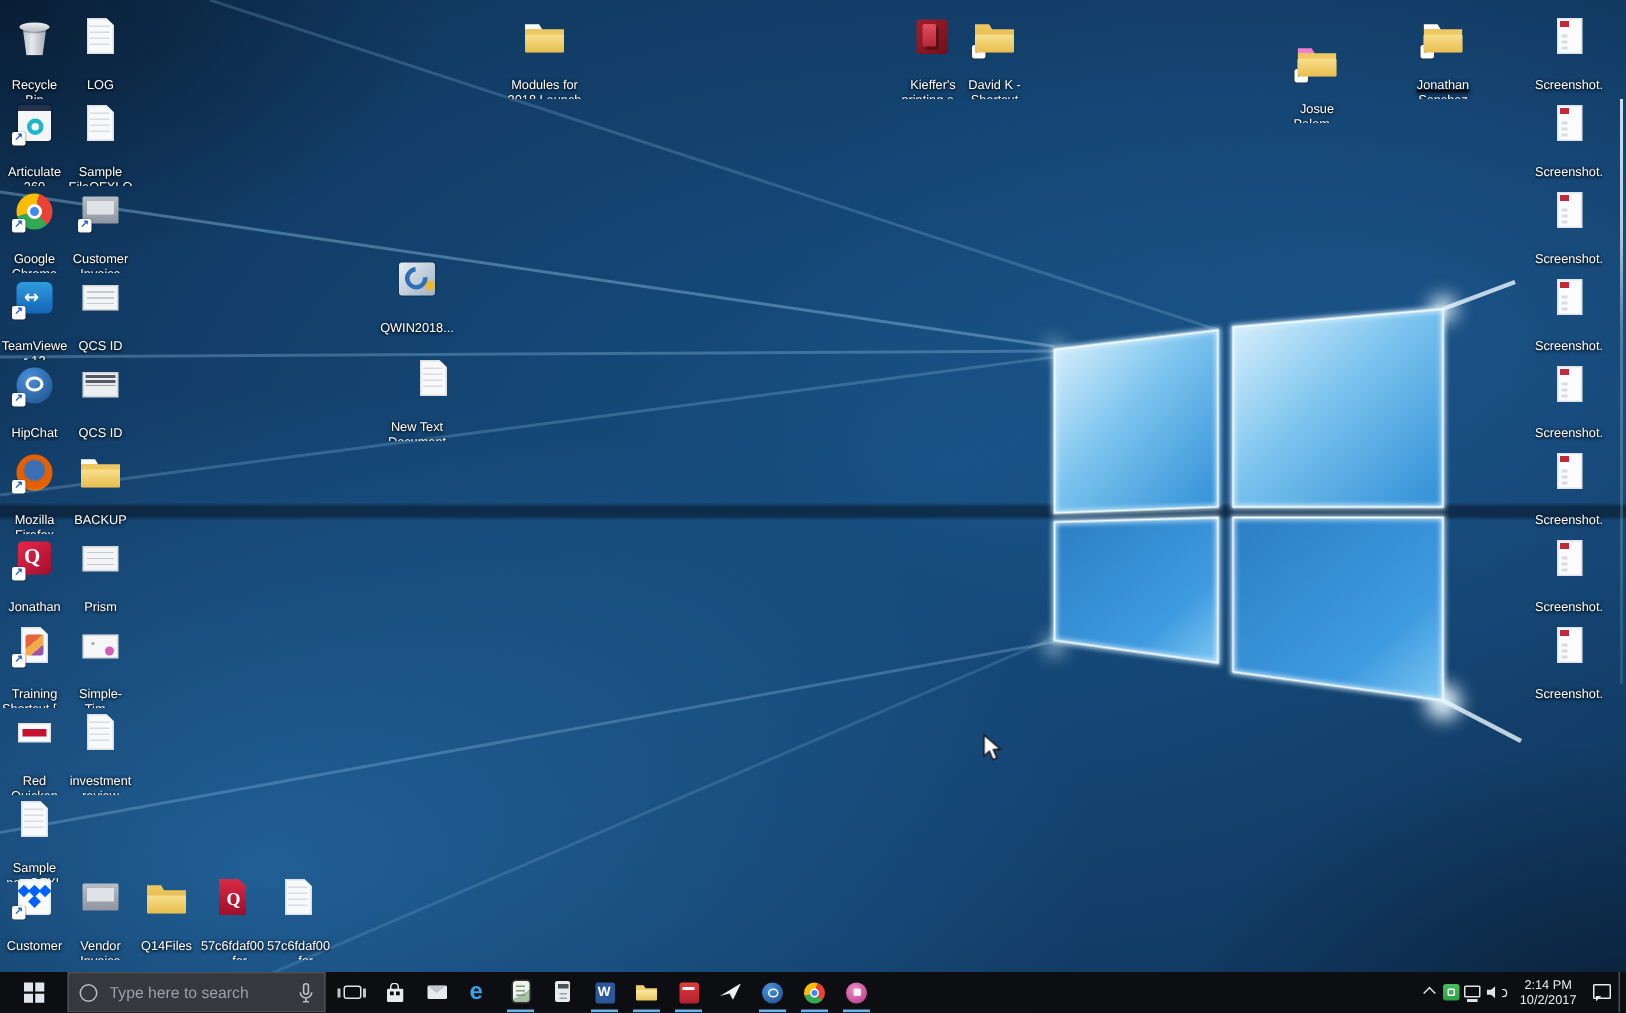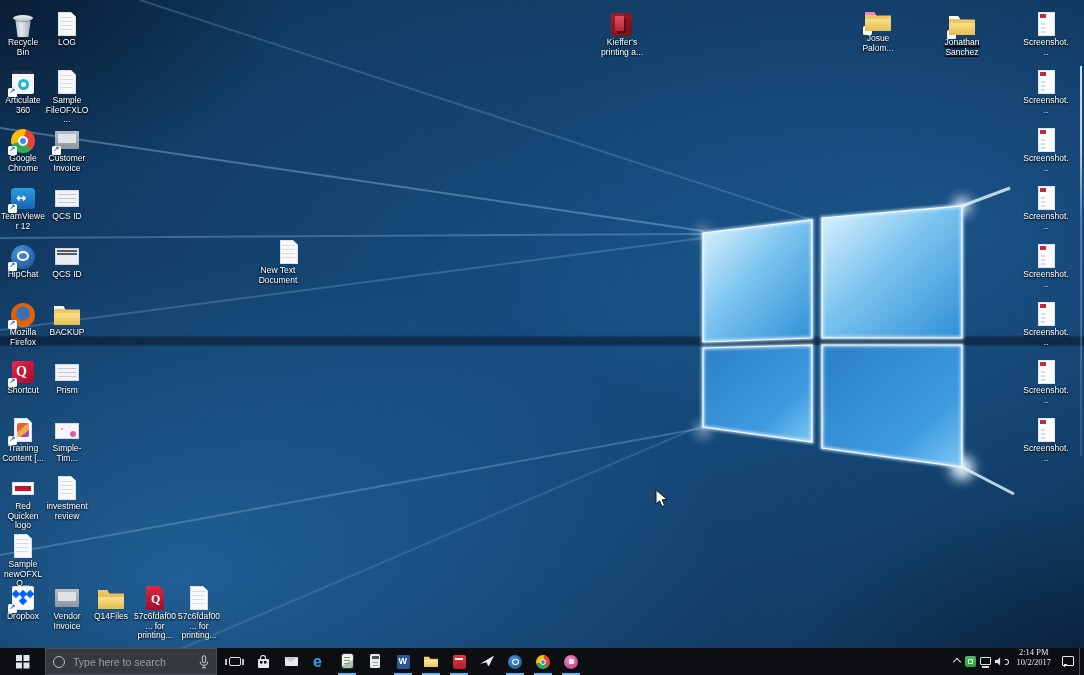--- a/index.html
+++ b/index.html
@@ -24,25 +24,25 @@
   .cr{left:1023px;top:8px;}
   .drow{position:absolute;left:1px;top:582px;display:flex;}
   .dicon{width:44px;height:58px;display:flex;flex-direction:column;align-items:center;padding-top:3px;cursor:default;}
   .cr .dicon{width:46px;}
   .free{position:absolute;}
   .f-modules{left:334px;top:8px;width:58px;}
   .f-qwin{left:251px;top:170px;width:54px;}
   .f-newtext{left:251px;top:236px;width:54px;align-items:flex-end;}
   .f-kieffer{left:596px;top:8px;width:52px;}
   .f-david{left:637px;top:8px;width:52px;}
-  .f-josue{left:851px;top:4px;width:54px;}
+  .f-josue{left:851px;top:24px;width:54px;}
   .f-jonathan{left:932px;top:8px;width:60px;text-decoration:underline;}
   .lbl{font-size:8.5px;line-height:9.5px;color:#fff;text-align:center;width:100%;
     text-shadow:0 1px 2px rgba(0,0,0,.95),0 0 3px rgba(0,0,0,.65);
-    max-height:29px;overflow:hidden;word-wrap:break-word;margin-top:0;}
+    max-height:29px;overflow:hidden;word-wrap:break-word;margin-top:14px;}
   .ic{position:relative;width:32px;height:27px;flex:none;}
   .ic::before,.ic::after{content:"";position:absolute;box-sizing:border-box;}
   .sc{position:absolute;left:1px;bottom:-1px;width:9px;height:9px;background:#fff;border-radius:1.5px;
     box-shadow:0 0 1px rgba(0,0,0,.5);}
   .sc::after{content:"\2197";position:absolute;left:1.5px;top:-1.5px;font-size:7px;font-weight:bold;color:#1d5fd0;}
 
   
   .ic-page::before{left:7px;top:1px;width:18px;height:24px;background:#f7f9fa;
     clip-path:polygon(0 0,72% 0,100% 20%,100% 100%,0 100%);box-shadow:inset 0 0 0 1px rgba(0,0,0,.10);}
   .ic-page::after{left:9px;top:6px;width:13px;height:1px;background:#d9dde1;
@@ -180,21 +180,21 @@
   .ic-hipchatT::before{left:2px;top:2px;width:14px;height:14px;border-radius:50%;
     background:radial-gradient(circle at 35% 30%,#4a90d9,#1b4f8a);}
   .ic-hipchatT::after{left:6px;top:6px;width:7px;height:6px;border:1.4px solid #fff;border-radius:50%;}
   .ic-chromeT::before{left:2px;top:2px;width:14px;height:14px;border-radius:50%;
     background:conic-gradient(from 135deg,#34a853 0 120deg,#fbbc05 120deg 240deg,#ea4335 240deg 360deg);}
   .ic-chromeT::after{left:6px;top:6px;width:6px;height:6px;border-radius:50%;background:#4285f4;border:1.2px solid #fff;}
   .ic-pinkapp::before{left:2px;top:2px;width:14px;height:14px;border-radius:50%;
     background:radial-gradient(circle at 40% 32%,#ef8cc6,#b23580);}
   .ic-pinkapp::after{left:6.5px;top:6.5px;width:5px;height:5px;background:#fff;border-radius:1px;opacity:.9;}
 
-  .tray{margin-left:auto;display:flex;align-items:flex-start;font-family:Liberation Serif, serif;}
+  .tray{margin-left:auto;display:flex;align-items:center;}
   .tico{position:relative;width:14px;height:27px;flex:none;}
   .tico::before,.tico::after{content:"";position:absolute;box-sizing:border-box;}
   .t-chev::before{left:4px;top:11px;width:6px;height:6px;border-top:1.6px solid #dfe3e8;
     border-right:1.6px solid #dfe3e8;transform:rotate(-45deg);}
   .t-green::before{left:1.5px;top:8px;width:11px;height:11px;border-radius:2px;
     background:linear-gradient(#49c05e,#28a043);}
   .t-green::after{left:4.5px;top:11px;width:5px;height:5px;border:1.2px solid #fff;border-radius:1px;}
   .t-net{width:16px;}
   .t-net::before{left:2px;top:9px;width:11px;height:8px;border:1.4px solid #dfe3e8;border-radius:1px;}
   .t-net::after{left:4px;top:18px;width:7px;height:1.6px;background:#dfe3e8;}
@@ -308,27 +308,27 @@
       <div class="dicon">
     <span class="ic ic-firefox">
           <span class="sc"></span>
         </span>
     <span class="lbl">Mozilla Firefox</span>
   </div>
       <div class="dicon">
     <span class="ic ic-quicken">
           <span class="sc"></span>
         </span>
-    <span class="lbl">Shortcut</span>
+    <span class="lbl">Jonathan</span>
   </div>
       <div class="dicon">
     <span class="ic ic-training">
           <span class="sc"></span>
         </span>
-    <span class="lbl">Training Content [...</span>
+    <span class="lbl">Training Shortcut [...</span>
   </div>
       <div class="dicon">
     <span class="ic ic-redstrip"></span>
     <span class="lbl">Red Quicken logo</span>
   </div>
       <div class="dicon">
     <span class="ic ic-page"></span>
     <span class="lbl">Sample newOFXLO...</span>
   </div>
     </div>
@@ -370,21 +370,21 @@
       <div class="dicon">
     <span class="ic ic-page"></span>
     <span class="lbl">investment review</span>
   </div>
     </div>
   <div class="drow">
       <div class="dicon">
     <span class="ic ic-dropbox">
           <span class="sc"></span>
         </span>
-    <span class="lbl">Dropbox</span>
+    <span class="lbl">Customer</span>
   </div>
       <div class="dicon">
     <span class="ic ic-invoicecard"></span>
     <span class="lbl">Vendor Invoice</span>
   </div>
       <div class="dicon">
     <span class="ic ic-folder"></span>
     <span class="lbl">Q14Files</span>
   </div>
       <div class="dicon">
@@ -424,27 +424,41 @@
       <div class="dicon">
     <span class="ic ic-screenshot"></span>
     <span class="lbl">Screenshot...</span>
   </div>
       <div class="dicon">
     <span class="ic ic-screenshot"></span>
     <span class="lbl">Screenshot...</span>
   </div>
     </div>
 
+  <div class="dicon free f-modules">
+    <span class="ic ic-folderfull"></span>
+    <span class="lbl">Modules for 2018 Launch</span>
+  </div>
+  <div class="dicon free f-qwin">
+    <span class="ic ic-qwin"></span>
+    <span class="lbl">QWIN2018...</span>
+  </div>
   <div class="dicon free f-newtext">
     <span class="ic ic-page"></span>
     <span class="lbl">New Text Document</span>
   </div>
   <div class="dicon free f-kieffer">
     <span class="ic ic-kieffer"></span>
     <span class="lbl">Kieffer's printing a...</span>
+  </div>
+  <div class="dicon free f-david">
+    <span class="ic ic-folder">
+      <span class="sc"></span>
+    </span>
+    <span class="lbl">David K - Shortcut</span>
   </div>
   <div class="dicon free f-josue">
     <span class="ic ic-folderpink">
       <span class="sc"></span>
     </span>
     <span class="lbl">Josue Palom...</span>
   </div>
   <div class="dicon free f-jonathan">
     <span class="ic ic-folderfull">
       <span class="sc"></span>

